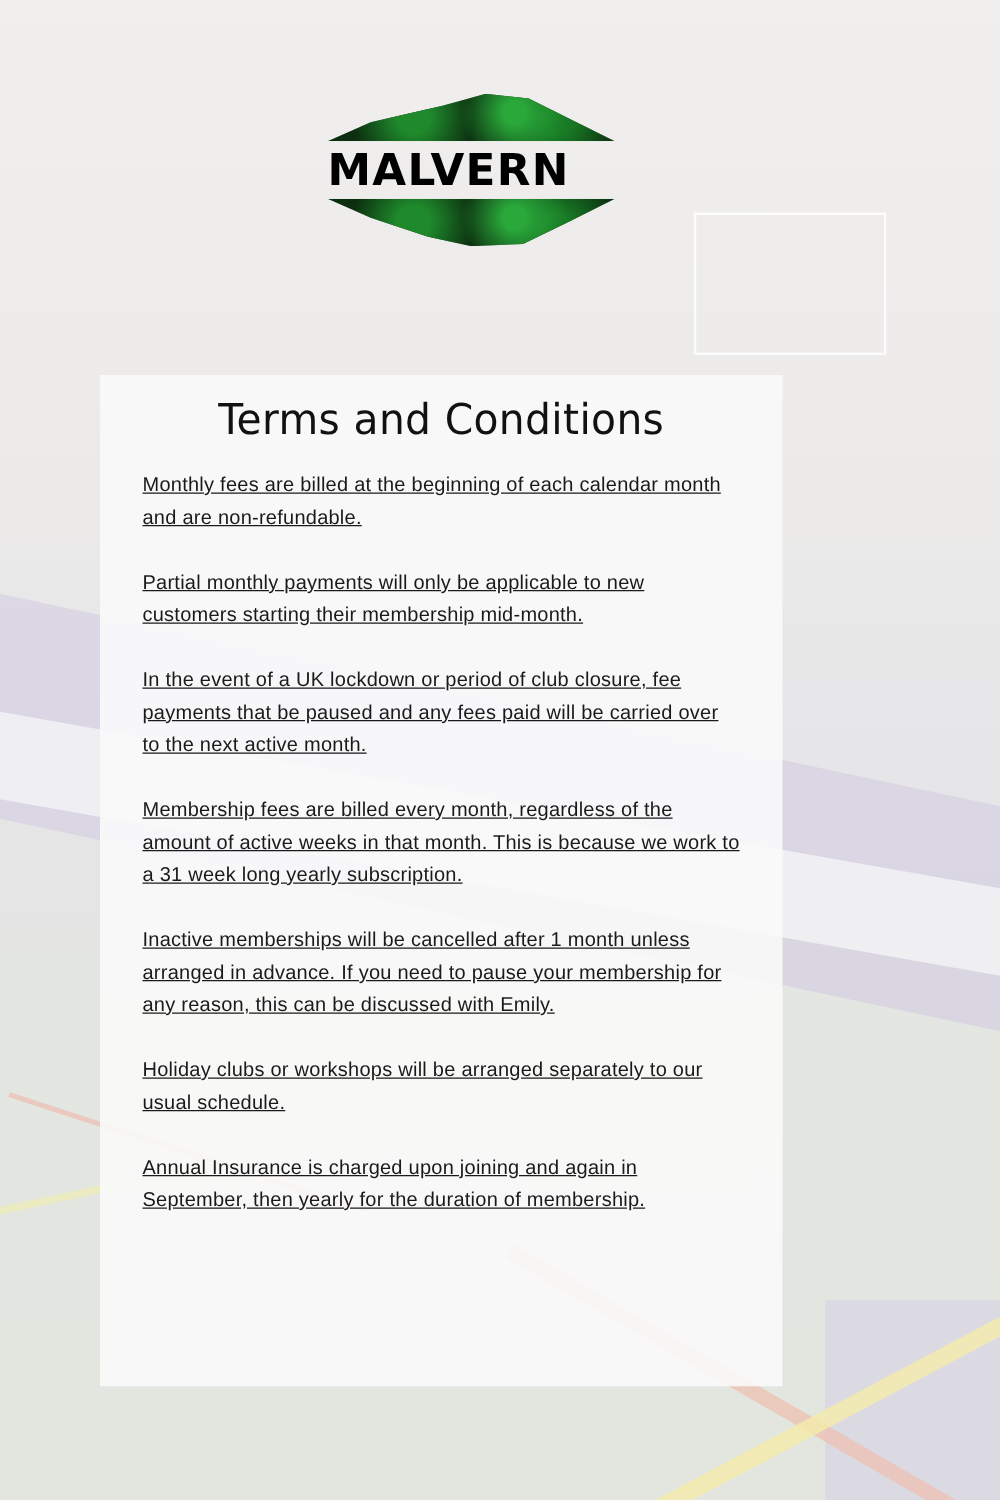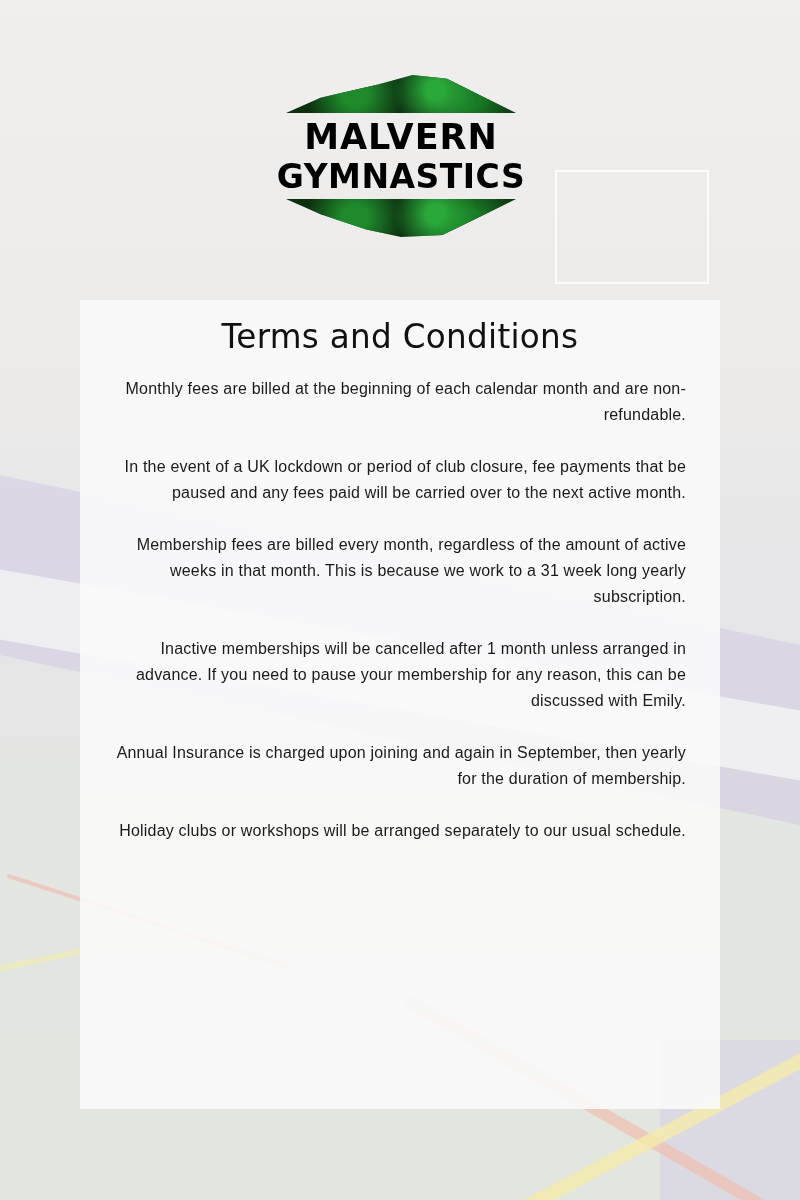--- a/index.html
+++ b/index.html
@@ -18,82 +18,83 @@
     .mat-white { left:-40px; top:640px; width:880px; height:70px; background:rgba(248,250,250,0.7); transform:skewY(10deg); }
     .line-yellow { left:360px; top:1150px; width:520px; height:14px; background:rgba(245,235,170,0.8); transform:rotate(-28deg); }
     .line-red { left:380px; top:1100px; width:420px; height:12px; background:rgba(240,190,175,0.7); transform:rotate(30deg); }
     .line-red2 { left:0; top:920px; width:300px; height:4px; background:rgba(240,180,170,0.6); transform:rotate(18deg); }
     .line-yellow2 { left:-20px; top:940px; width:280px; height:6px; background:rgba(240,235,180,0.7); transform:rotate(-12deg); }
     .right-purple { right:0; top:1040px; width:140px; height:160px; background:rgba(215,210,228,0.6); }
     .hoop { left:555px; top:170px; width:150px; height:110px; border:2px solid rgba(255,255,255,0.8); }
 
     .logo {
       position:absolute; left:262px; top:75px; width:278px; height:172px;
-      display:flex; flex-direction:column; align-items:center;
+      display:flex; flex-direction:column; align-items:flex-start;
     }
     .logo-band {
       width:230px; height:38px;
       background:
         radial-gradient(circle at 30% 50%, #1f8a2c 0 8%, transparent 30%),
         radial-gradient(circle at 65% 40%, #2aa83a 0 6%, transparent 28%),
         radial-gradient(circle at 80% 60%, #187a25 0 6%, transparent 26%),
         #0c2f10;
     }
     .logo-band.top { clip-path:polygon(0 100%, 15% 60%, 40% 25%, 55% 0, 70% 10%, 85% 55%, 100% 100%); }
     .logo-band.bottom { clip-path:polygon(0 0, 100% 0, 85% 45%, 68% 95%, 50% 100%, 35% 80%, 15% 40%); margin-top:2px; }
     .logo-text {
       font-family:"DejaVu Sans", sans-serif; font-weight:bold; color:#000;
       text-align:center; line-height:40px; letter-spacing:0px;
     }
     .logo-text .l1 { font-size:35px; display:block; margin-top:4px; letter-spacing:1px; }
     .logo-text .l2 { font-size:33px; display:block; letter-spacing:0.5px; }
 
     .panel {
-      position:absolute; left:80px; top:300px; width:640px; height:809px;
+      position:absolute; left:80px; top:300px; width:546px; height:809px;
       background:rgba(250,250,250,0.9);
     }
     .title {
       text-align:center; margin:16px 0 0 0;
       font-family:"DejaVu Sans", sans-serif; font-weight:300;
       font-size:34px; color:#111; letter-spacing:0.3px;
       font-weight:normal; transform:scaleX(0.96);
     }
     .terms { margin-top:20px; padding:0 34px; }
     .term {
-      text-align:right; font-size:16px; line-height:26px; color:#1a1a1a;
+      text-align:left; font-size:16px; line-height:26px; color:#1a1a1a;
       margin:0 0 26px 0; font-family:"Liberation Sans", sans-serif;
       letter-spacing:0.2px;
+      text-decoration:underline;
     }
   </style>
 </head>
 <body>
 
 <div class="bg">
   <div class="mat mat-purple"></div>
   <div class="mat mat-white"></div>
   <div class="mat line-red2"></div>
   <div class="mat line-yellow2"></div>
   <div class="mat right-purple"></div>
   <div class="mat line-red"></div>
   <div class="mat line-yellow"></div>
   <div class="mat hoop"></div>
 </div>
 
 <div class="logo">
   <div class="logo-band top"></div>
   <div class="logo-text">
     <span class="l1">MALVERN</span>
-    <span class="l2">GYMNASTICS</span>
   </div>
   <div class="logo-band bottom"></div>
 </div>
 
 <div class="panel">
   <h1 class="title">Terms and Conditions</h1>
   <div class="terms">
     <p class="term">Monthly fees are billed at the beginning of each calendar month and are non-refundable.</p>
+    <p class="term">Partial monthly payments will only be applicable to new customers starting their membership mid-month.</p>
     <p class="term">In the event of a UK lockdown or period of club closure, fee payments that be paused and any fees paid will be carried over to the next active month.</p>
     <p class="term">Membership fees are billed every month, regardless of the amount of active weeks in that month. This is because we work to a 31 week long yearly subscription.</p>
     <p class="term">Inactive memberships will be cancelled after 1 month unless arranged in advance. If you need to pause your membership for any reason, this can be discussed with Emily.</p>
+    <p class="term">Holiday clubs or workshops will be arranged separately to our usual schedule.</p>
     <p class="term">Annual Insurance is charged upon joining and again in September, then yearly for the duration of membership.</p>
-    <p class="term">Holiday clubs or workshops will be arranged separately to our usual schedule.</p>
   </div>
 </div>
 
 </body></html>

